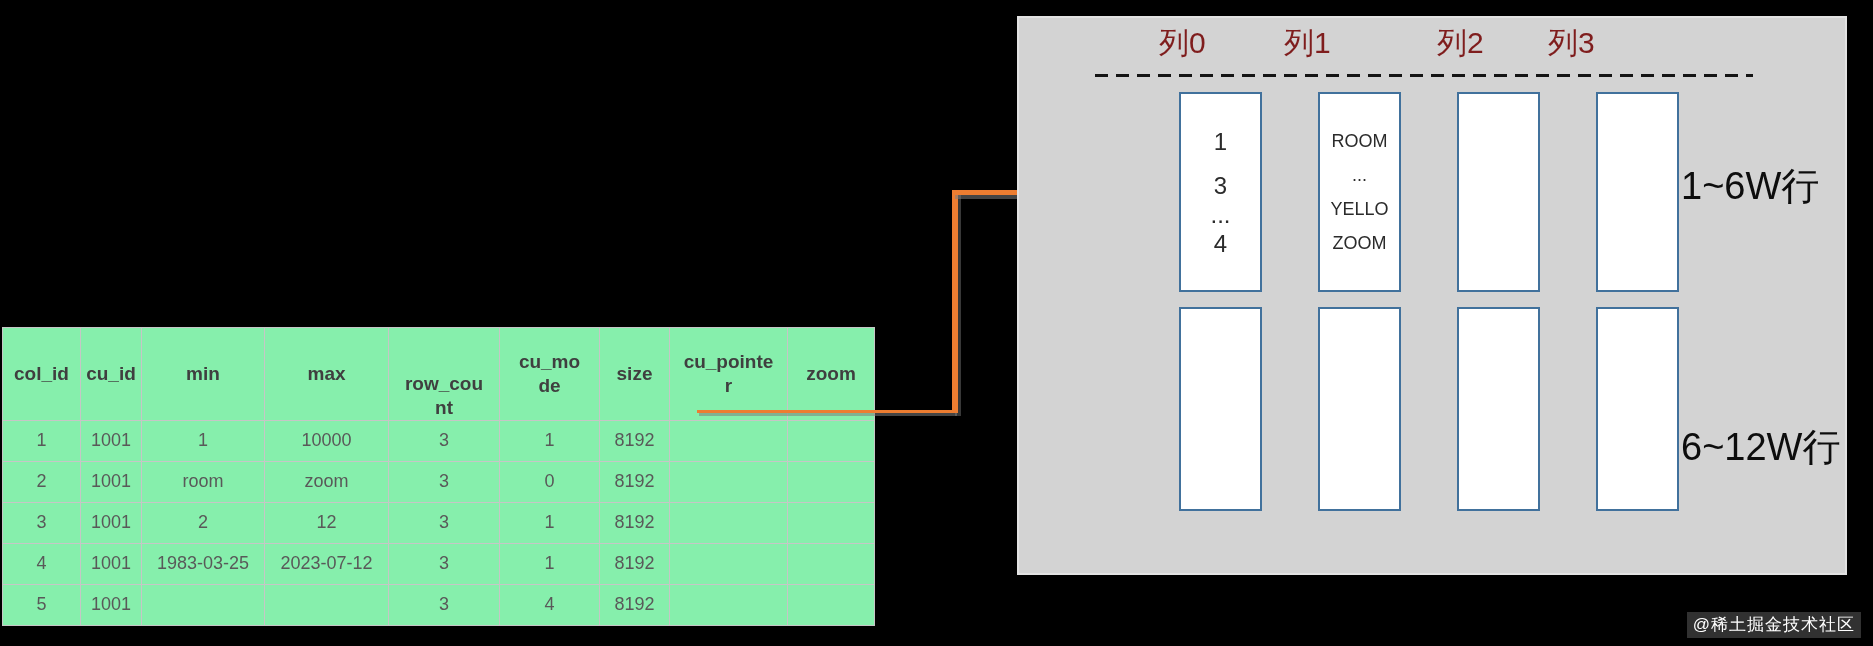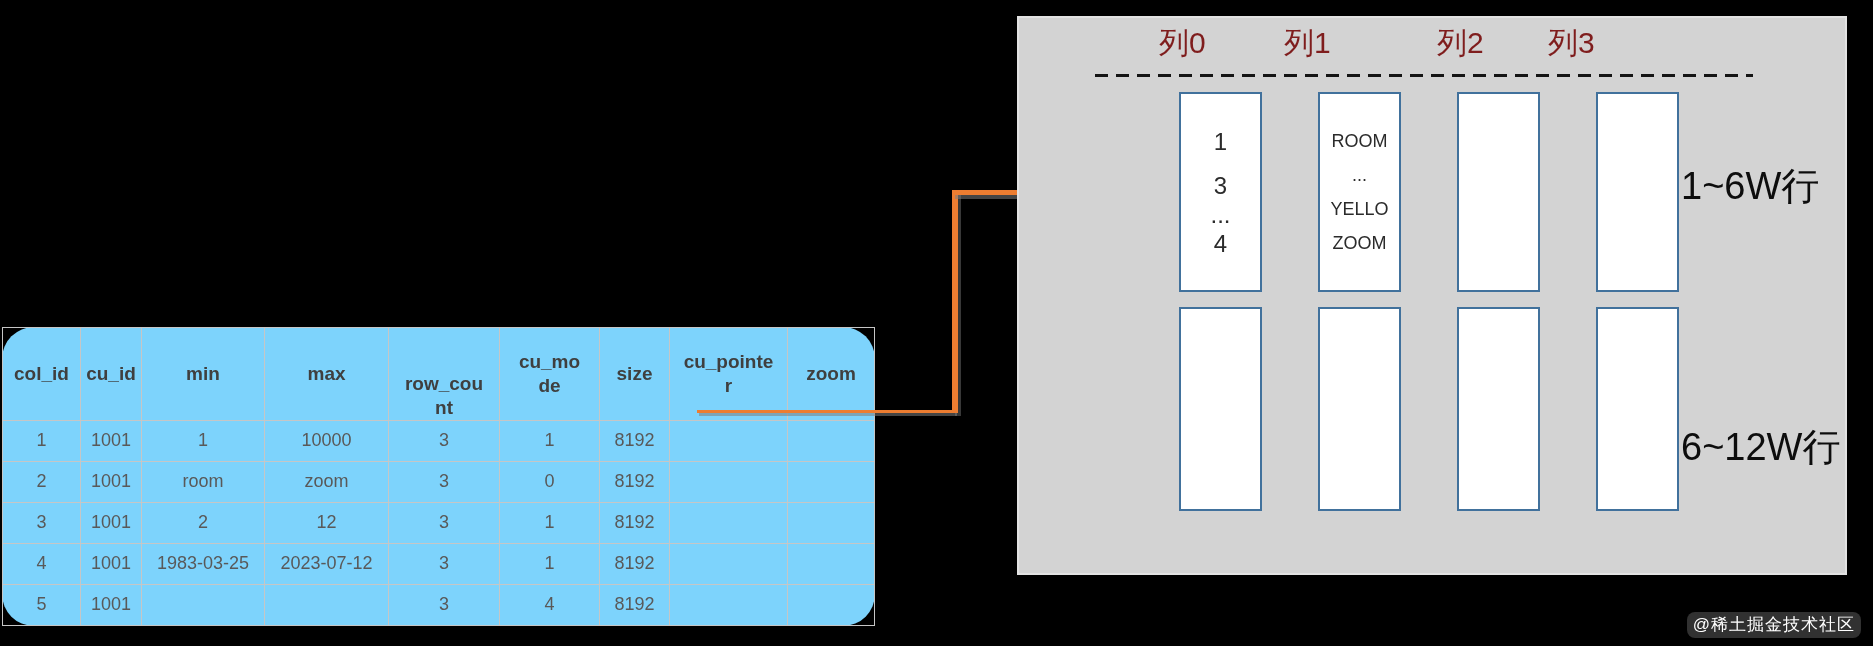--- a/index.html
+++ b/index.html
@@ -1,21 +1,21 @@
 <!DOCTYPE html>
 <html><head>
 <meta charset="utf-8">
 <style>
   html,body{margin:0;padding:0;background:#000;}
   #stage{position:relative;width:1873px;height:646px;background:#000;overflow:hidden;
          font-family:"Liberation Sans","DejaVu Sans",sans-serif;}
 
   
-  #meta-table{position:absolute;left:2px;top:327px;border-collapse:collapse;background:#7dd3fc;
-              table-layout:fixed;border-radius:32px;}
+  #meta-table{position:absolute;left:2px;top:327px;border-collapse:collapse;background:#86efac;
+              table-layout:fixed;}
   #meta-table th,#meta-table td{border:1px solid #c6c6c6;text-align:center;vertical-align:middle;
               overflow:hidden;}
   #meta-table th{height:63px;font-size:19px;font-weight:bold;color:#3f3f3f;padding:0 2px;}
   #meta-table td{height:40px;font-size:18px;font-weight:normal;color:#595959;padding:0 3px;}
   #meta-table th span{display:inline-block;word-break:break-all;line-height:1.25;text-align:center;}
   #meta-table th:nth-child(5) span{max-width:88px;margin-top:44px;}
   #meta-table th:nth-child(6) span{max-width:72px;}
   #meta-table th:nth-child(8) span{max-width:92px;}
 
   
@@ -46,21 +46,21 @@
   .grp-0 .bx-0 .line+.line{margin-top:17px;}
   .grp-0 .bx-0 .line:nth-child(3),.grp-0 .bx-0 .line:nth-child(4){margin-top:2px;}
   .grp-0 .bx-1 .line{font-size:18px;line-height:22px;}
   .grp-0 .bx-1 .line+.line{margin-top:12px;}
   .row-label{position:absolute;left:662px;font-size:38px;color:#0d0d0d;white-space:nowrap;}
   .rl-0{top:128px;margin-top:15px;} .rl-1{top:404px;}
 
   
   #watermark{position:absolute;right:12px;top:612px;height:26px;line-height:26px;
              padding:0 6px;background:rgba(130,130,130,0.38);color:#fff;font-size:17px;
-             letter-spacing:1px;white-space:nowrap;border-radius:8px;}
+             letter-spacing:1px;white-space:nowrap;}
 </style>
 </head>
 <body>
 
 <div id="stage">
 
   <table id="meta-table">
     <colgroup id="meta-cols">
         <col style="width: 78px;">
         <col style="width: 61px;">

